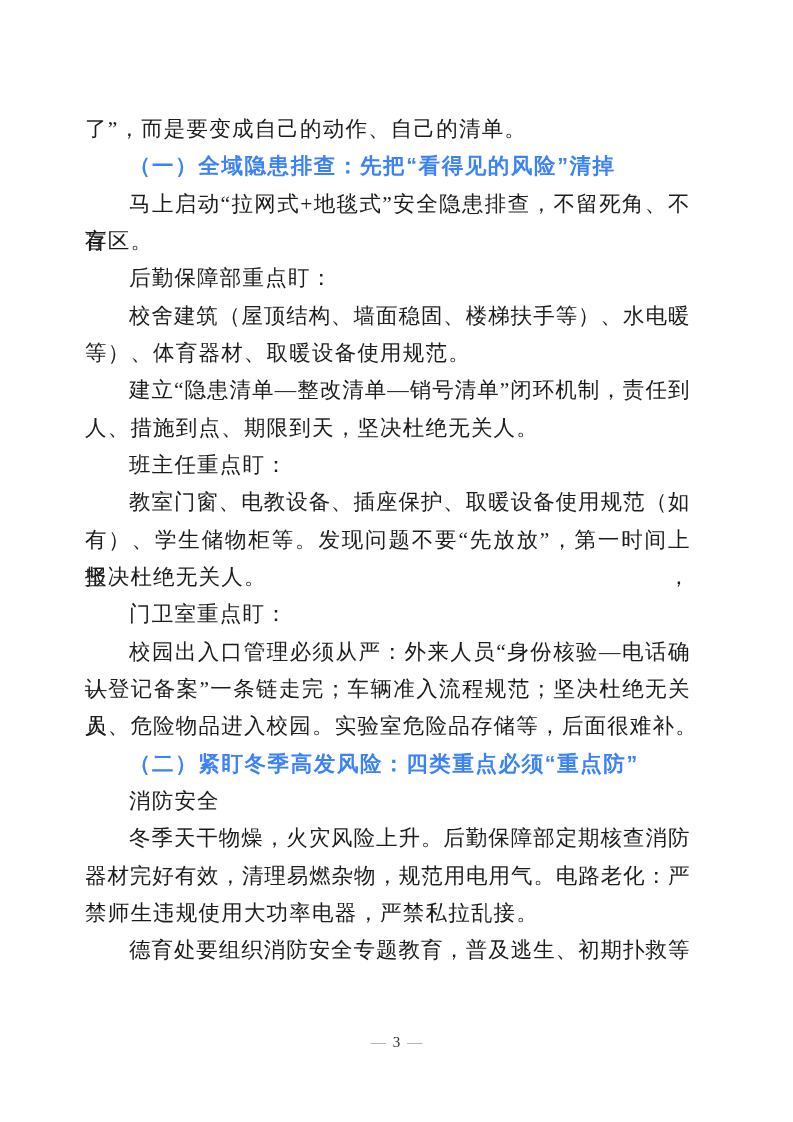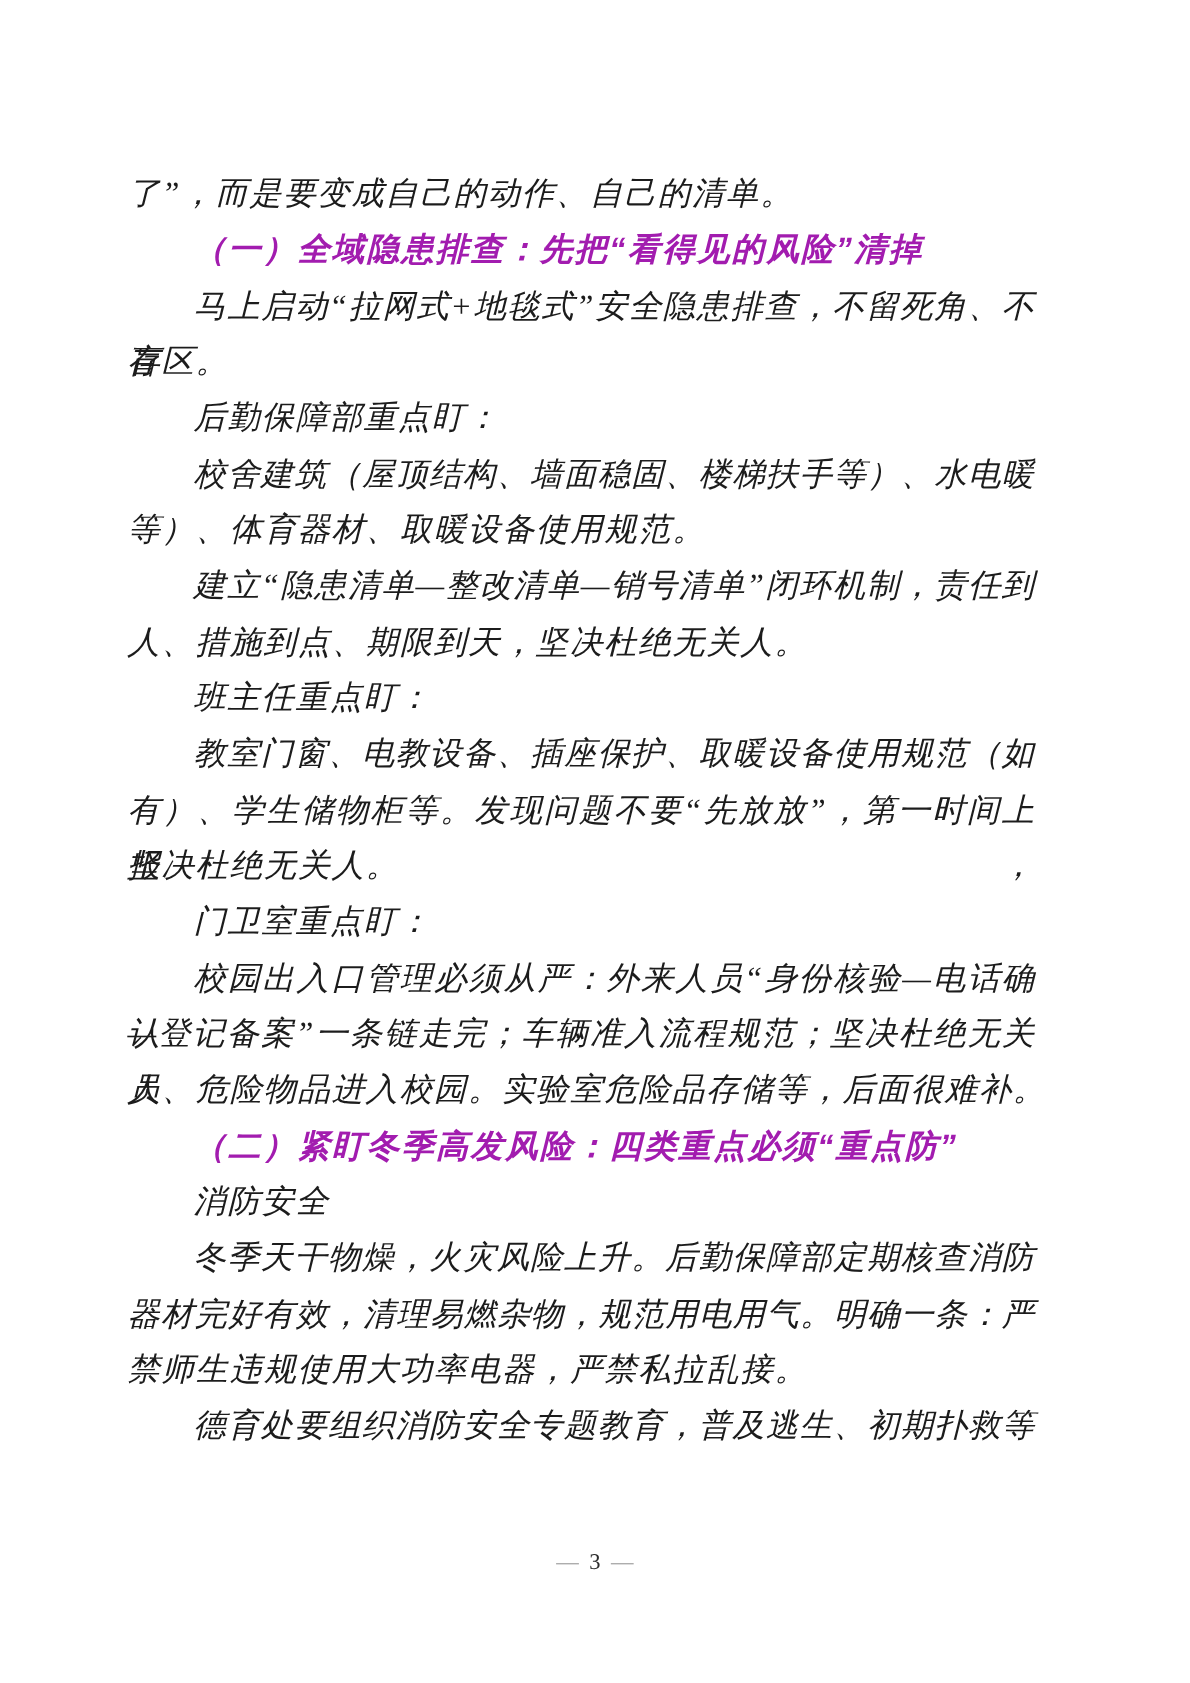--- a/index.html
+++ b/index.html
@@ -17,21 +17,20 @@
   .page {
     position: absolute;
     inset: 0;
     background: #ffffff;
   }
   .content {
     position: absolute;
     left: 85px;
     top: 111px;
     width: 605px;
-    font-style: italic;
   }
   .line {
     height: 37.33px;
     line-height: 37.33px;
     font-size: 21.5px;
     letter-spacing: 1.2px;
     color: #1c1c1c;
     white-space: nowrap;
     overflow: visible;
     font-family: "Liberation Serif", serif;
@@ -42,21 +41,21 @@
   .fill {
     white-space: normal;
     text-align: justify;
     text-align-last: justify;
     letter-spacing: 0.6px;
   }
   .heading {
     font-family: "Liberation Sans", sans-serif;
     font-weight: 700;
     letter-spacing: 1.6px;
-    color: #a21caf;
+    color: #3b82f6;
   }
   .footer {
     position: absolute;
     left: 0;
     top: 1031px;
     width: 793px;
     text-align: center;
     font-size: 15px;
     line-height: 22px;
     color: #333333;
@@ -90,21 +89,21 @@
     <div class="line indent fill">教室门窗、电教设备、插座保护、取暖设备使用规范（如</div>
     <div class="line fill">有）、学生储物柜等。发现问题不要“先放放”，第一时间上报，</div>
     <div class="line">坚决杜绝无关人。</div>
     <div class="line indent">门卫室重点盯：</div>
     <div class="line indent fill">校园出入口管理必须从严：外来人员“身份核验—电话确认</div>
     <div class="line fill">—登记备案”一条链走完；车辆准入流程规范；坚决杜绝无关人</div>
     <div class="line">员、危险物品进入校园。实验室危险品存储等，后面很难补。</div>
     <div class="line heading indent">（二）紧盯冬季高发风险：四类重点必须“重点防”</div>
     <div class="line indent">消防安全</div>
     <div class="line indent fill">冬季天干物燥，火灾风险上升。后勤保障部定期核查消防</div>
-    <div class="line fill">器材完好有效，清理易燃杂物，规范用电用气。明确一条：严</div>
+    <div class="line fill">器材完好有效，清理易燃杂物，规范用电用气。电路老化：严</div>
     <div class="line">禁师生违规使用大功率电器，严禁私拉乱接。</div>
     <div class="line indent fill">德育处要组织消防安全专题教育，普及逃生、初期扑救等</div>
   </div>
 
   <div class="footer">
     <span class="dash">—</span><span class="num">3</span><span class="dash">—</span>
   </div>
 
 </div>
 

